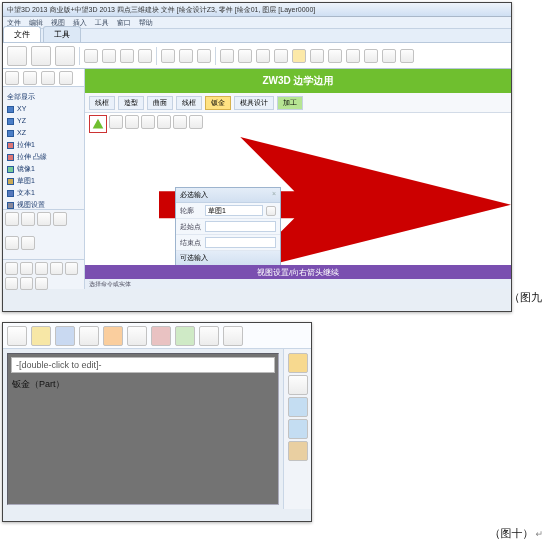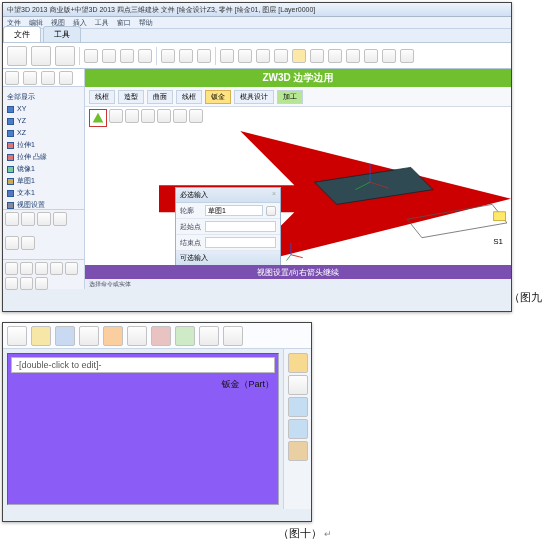--- a/index.html
+++ b/index.html
@@ -18,21 +18,21 @@
   .ico.b{width:20px;height:20px;}
   .sep{width:1px;height:18px;background:#ccd7e4;}
   .mainrow{display:flex;height:220px;}
   .leftcol{width:82px;background:#f0f4fa;border-right:1px solid #c4d2e3;display:flex;flex-direction:column;}
   .tree{font-size:7px;color:#1b3a6d;padding:4px;line-height:12px;flex:1;overflow:hidden;}
   .tree .item{display:flex;align-items:center;gap:3px;}
   .tree .cube{width:7px;height:7px;background:#4b7ec7;border:1px solid #2a5a9c;}
   .ltool{height:30px;border-top:1px solid #c4d2e3;display:flex;flex-wrap:wrap;gap:2px;padding:2px;}
   .ltool .ico{width:13px;height:13px;}
   .view{flex:1;position:relative;background:#fff;overflow:hidden;}
-  .greenbar{height:18px;background:#6fbf2f;color:#fff;font-size:10px;display:flex;align-items:center;justify-content:center;font-weight:bold;}
+  .greenbar{height:24px;background:#6fbf2f;color:#fff;font-size:10px;display:flex;align-items:center;justify-content:center;font-weight:bold;}
   .tbar2{height:20px;background:#f6f8fb;border-bottom:1px solid #d2dbe7;display:flex;gap:3px;align-items:center;padding:2px 4px;}
   .tbar2 .tabx{font-size:7px;padding:1px 5px;border:1px solid #c5d2e2;background:#eaf1fa;}
   .tbar2 .tabx.hl{background:#ffe282;border-color:#d6b24e;}
   .tbar2 .tabx.g{background:#b6e593;}
   .iconsrow{display:flex;gap:2px;padding:2px 4px;}
   .iconsrow .arrowbox{width:18px;height:18px;border:1px solid #c33;background:#fff;position:relative;}
   .iconsrow .arrowbox svg{position:absolute;inset:0;}
   .instr{font-size:8px;color:#222;margin-left:74px;margin-top:2px;line-height:13px;}
   .panelbox{position:absolute;left:90px;top:118px;width:106px;height:140px;border:1px solid #9db4ce;background:#f3f7fc;font-size:7px;}
   .panelbox .hdr{background:linear-gradient(#e4edf8,#d2e0f1);padding:2px 4px;border-bottom:1px solid #c2d2e5;}
@@ -42,26 +42,26 @@
   .panelbox .row .lbl{width:22px;color:#445;}
   .cnv{position:absolute;left:200px;top:60px;right:4px;bottom:24px;}
   .purplebar{position:absolute;left:0;right:0;bottom:10px;height:14px;background:#7a4fb0;color:#fff;font-size:8px;display:flex;align-items:center;justify-content:center;}
   .status{position:absolute;left:0;right:0;bottom:0;height:10px;background:#e7eef7;font-size:6px;color:#556;padding:1px 4px;}
   .label9{position:absolute;right:-42px;bottom:6px;font-size:11px;color:#111;}
   
   .shot2{width:310px;height:200px;margin-top:10px;}
   .tbar3{height:26px;background:#fafcff;border-bottom:1px solid #c9d6e6;display:flex;align-items:center;gap:4px;padding:2px 4px;}
   .tbar3 .ico{width:20px;height:20px;}
   .s2body{display:flex;height:160px;}
-  .s2left{flex:1;border:1px inset #aab;margin:4px;background:#8b5cf6;font-size:9px;}
+  .s2left{flex:1;border:1px inset #aab;margin:4px;background:#737373;font-size:9px;}
   .s2left .editline{border:1px solid #bbb;margin:3px;padding:2px 4px;color:#555;background:#fff;}
-  .s2left .parts{padding:2px 4px;line-height:13px;color:#111;text-align:right;}
+  .s2left .parts{padding:2px 4px;line-height:13px;color:#111;}
   .s2right{width:28px;background:#f1f4f9;border-left:1px solid #c9d6e6;display:flex;flex-direction:column;gap:2px;align-items:center;padding:4px 0;}
   .s2right .ico{width:20px;height:20px;}
-  .label10{font-size:11px;color:#111;margin-left:278px;margin-top:4px;}
+  .label10{font-size:11px;color:#111;margin-left:278px;margin-top:4px;text-align:right;}
   .label10 .cur{color:#888;font-size:9px;margin-left:2px;}
 </style>
 </head>
 <body>
 <div class="page">
 
 <div class="shot shot1">
   <div class="titlebar">中望3D 2013 商业版+中望3D 2013 四点三维建块   文件 [绘金设计Z3, 零件 [绘金01, 图层 [Layer0000]</div>
   <div class="menubar">
     <span>文件</span>
@@ -229,43 +229,20 @@
               <input value="5" style="">
             </div>
         <div class="row">
               <input type="checkbox" style="">
               <span>厂制镜像</span>
             </div>
 
       </div>
 
       
-      <div class="cnv">
-        <svg viewBox="0 0 300 180" width="100%" height="100%">
-
-          <polygon points="40,70 170,50 200,80 70,100" fill="#2f4a52" stroke="#0a222a"></polygon>
-
-          <g stroke-width="1">
-            <line x1="115" y1="70" x2="115" y2="45" stroke="#2255dd"></line>
-            <line x1="115" y1="70" x2="140" y2="78" stroke="#cc2222"></line>
-            <line x1="115" y1="70" x2="95" y2="80" stroke="#22aa33"></line>
-          </g>
-
-          <polygon points="165,120 280,100 300,125 185,145" fill="none" stroke="#555"></polygon>
-
-          <rect x="282" y="110" width="16" height="12" fill="#ffe96b" stroke="#b89a20"></rect>
-
-          <g transform="translate(8,168)" stroke-width="1.2">
-            <line x1="0" y1="0" x2="0" y2="-16" stroke="#2255dd"></line>
-            <line x1="0" y1="0" x2="16" y2="4" stroke="#cc2222"></line>
-            <line x1="0" y1="0" x2="-6" y2="8" stroke="#22aa33"></line>
-          </g>
-        </svg>
-        <span style="position:absolute;right:4px;top:108px;font-size:8px;color:#000">S1</span>
-      </div>
 
       <div class="purplebar">视图设置/向右箭头继续</div>
       <div class="status">选择命令或实体</div>
     </div>
   </div>
   <span class="label9">（图九）</span>
 </div>
 
 <div class="shot shot2">
   <div class="tbar3">

